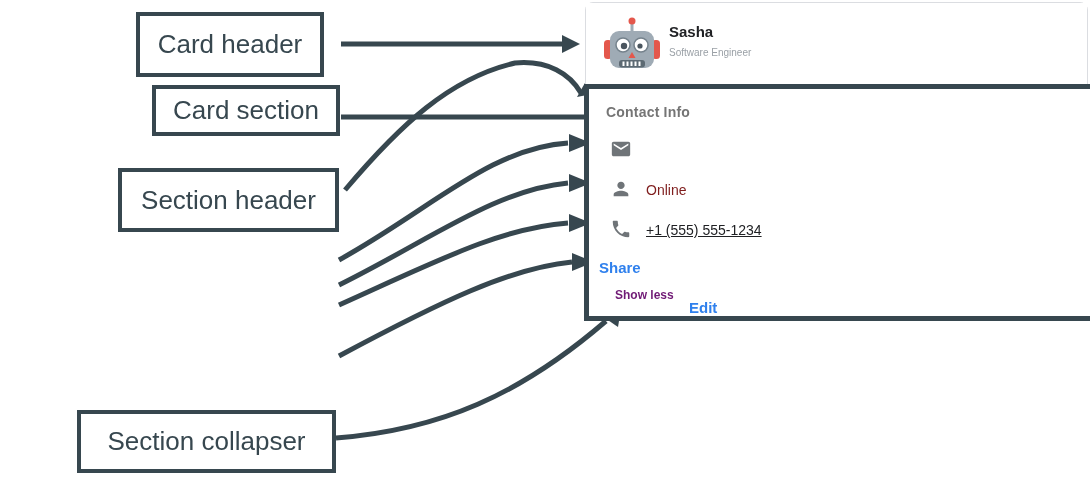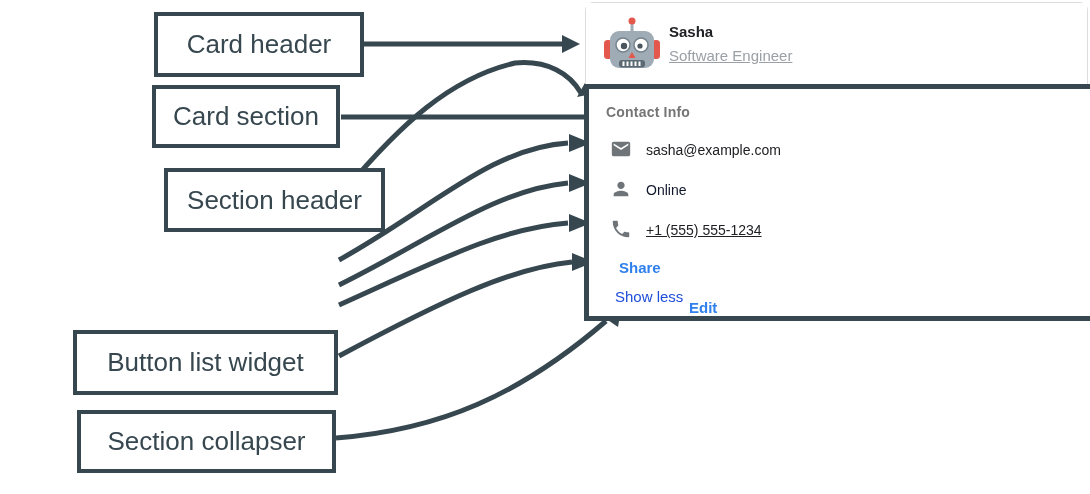--- a/index.html
+++ b/index.html
@@ -31,23 +31,23 @@
     background: #ffffff;
     border: 4px solid #37474F;
     color: #37474F;
     font-size: 26px;
     display: flex;
     align-items: center;
     justify-content: center;
     white-space: nowrap;
     z-index: 3;
   }
-  .lbl1 { left: 154px; top: 12px;  width: 210px; height: 65px; }
-  .lbl2 { left: 152px; top: 85px;  width: 188px; height: 63px; }
-  .lbl3 { left: 118px; top: 168px; width: 221px; height: 64px; margin-left: 46px; }
+  .lbl1 { left: 136px; top: 12px;  width: 188px; height: 65px; }
+  .lbl2 { left: 152px; top: 85px;  width: 188px; height: 51px; }
+  .lbl3 { left: 118px; top: 168px; width: 221px; height: 64px; }
   .lbl4 { left: 12px;  top: 248px; width: 327px; height: 66px; }
   .lbl5 { left: 73px;  top: 330px; width: 265px; height: 65px; }
   .lbl6 { left: 77px;  top: 410px; width: 259px; height: 63px; text-align: center; }
 
   
   .card {
     position: absolute;
     left: 585px; top: 2px;
     width: 503px; height: 316px;
     background: #ffffff;
@@ -60,21 +60,21 @@
     left: 0; top: 0; right: 0; height: 81px;
     background: #ffffff;
   }
   .avatar { position: absolute; left: 16px; top: 11px; width: 60px; height: 60px; }
   .person-name {
     position: absolute; left: 83px; top: 20px;
     font-size: 15px; font-weight: 600; color: #202124;
   }
   .person-sub {
     position: absolute; left: 83px; top: 44px;
-    font-size: 15px; color: #9AA0A6; text-decoration: underline;
+    font-size: 10px; color: #9AA0A6;
   }
 
   .card-section {
     position: absolute;
     left: -2px; top: 81px;
     width: 590px; height: 237px;
     border: 5px solid #37474F;
     background: #ffffff;
     z-index: 2;
   }
@@ -82,32 +82,32 @@
     position: absolute; left: 17px; top: 15px;
     font-size: 14px; font-weight: 700; color: #757575;
     letter-spacing: 0.2px;
   }
   .row-icon { position: absolute; left: 21px; width: 22px; height: 22px; }
   .ri1 { top: 49px; }
   .ri2 { top: 89px; }
   .ri3 { top: 129px; }
   .row-text { position: absolute; left: 57px; font-size: 14px; color: #202124; }
   .rt1 { top: 53px; }
-  .rt2 { top: 93px; color: #0f172a; }
+  .rt2 { top: 93px; color: #7f1d1d; }
   .rt3 { top: 133px; text-decoration: underline; }
   .btn-link {
     position: absolute; top: 170px;
     font-size: 15px; font-weight: 600; color: #2F80ED;
     cursor: pointer;
   }
-  .btn-share { left: 30px; }
+  .btn-share { left: 10px; }
   .btn-edit  { left: 100px; margin-top: 40px; }
   .collapser {
     position: absolute; left: 26px; top: 199px;
-    font-size: 15px; font-weight: 400; color: #1d4ed8;
+    font-size: 12px; font-weight: 700; color: #701a75;
     cursor: pointer;
   }
 </style>
 </head>
 <body>
 
 <div class="canvas">
 
   <svg class="arrows" viewBox="0 0 1090 494" xmlns="http://www.w3.org/2000/svg">
 
@@ -135,23 +135,20 @@
 
   <div class="lbl lbl1">
     <span>Card header</span>
   </div>
   <div class="lbl lbl2">
     <span>Card section</span>
   </div>
   <div class="lbl lbl3">
     <span>Section header</span>
   </div>
-  <div class="lbl lbl5">
-    <span>Button list widget</span>
-  </div>
   <div class="lbl lbl6">
     <span>Section collapser</span>
   </div>
 
   <div class="card">
 
     <div class="card-header">
       <svg class="avatar" viewBox="0 0 60 60">
 
         <rect x="28.5" y="9" width="3" height="10" fill="#9FABB5"></rect>
@@ -179,21 +176,20 @@
       <div class="person-name">Sasha</div>
       <div class="person-sub">Software Engineer</div>
     </div>
 
     <div class="card-section">
       <div class="section-title">Contact Info</div>
 
       <svg class="row-icon ri1" viewBox="0 0 24 24">
         <path fill="#6F7478" d="M20 4H4c-1.1 0-2 .9-2 2v12c0 1.1.9 2 2 2h16c1.1 0 2-.9 2-2V6c0-1.1-.9-2-2-2zm0 4l-8 5-8-5V6l8 5 8-5v2z"></path>
       </svg>
-      <div class="row-text rt1">sasha@example.com</div>
 
       <svg class="row-icon ri2" viewBox="0 0 24 24">
         <path fill="#6F7478" d="M12 12c2.21 0 4-1.79 4-4s-1.79-4-4-4-4 1.79-4 4 1.79 4 4 4zm0 2c-2.67 0-8 1.34-8 4v2h16v-2c0-2.66-5.33-4-8-4z"></path>
       </svg>
       <div class="row-text rt2">Online</div>
 
       <svg class="row-icon ri3" viewBox="0 0 24 24">
         <path fill="#6F7478" d="M6.62 10.79c1.44 2.83 3.76 5.14 6.59 6.59l2.2-2.2c.27-.27.67-.36 1.02-.24 1.12.37 2.33.57 3.57.57.55 0 1 .45 1 1V20c0 .55-.45 1-1 1-9.39 0-17-7.61-17-17 0-.55.45-1 1-1h3.5c.55 0 1 .45 1 1 0 1.25.2 2.45.57 3.57.11.35.03.74-.25 1.02l-2.2 2.2z"></path>
       </svg>
       <div class="row-text rt3">+1 (555) 555-1234</div>

